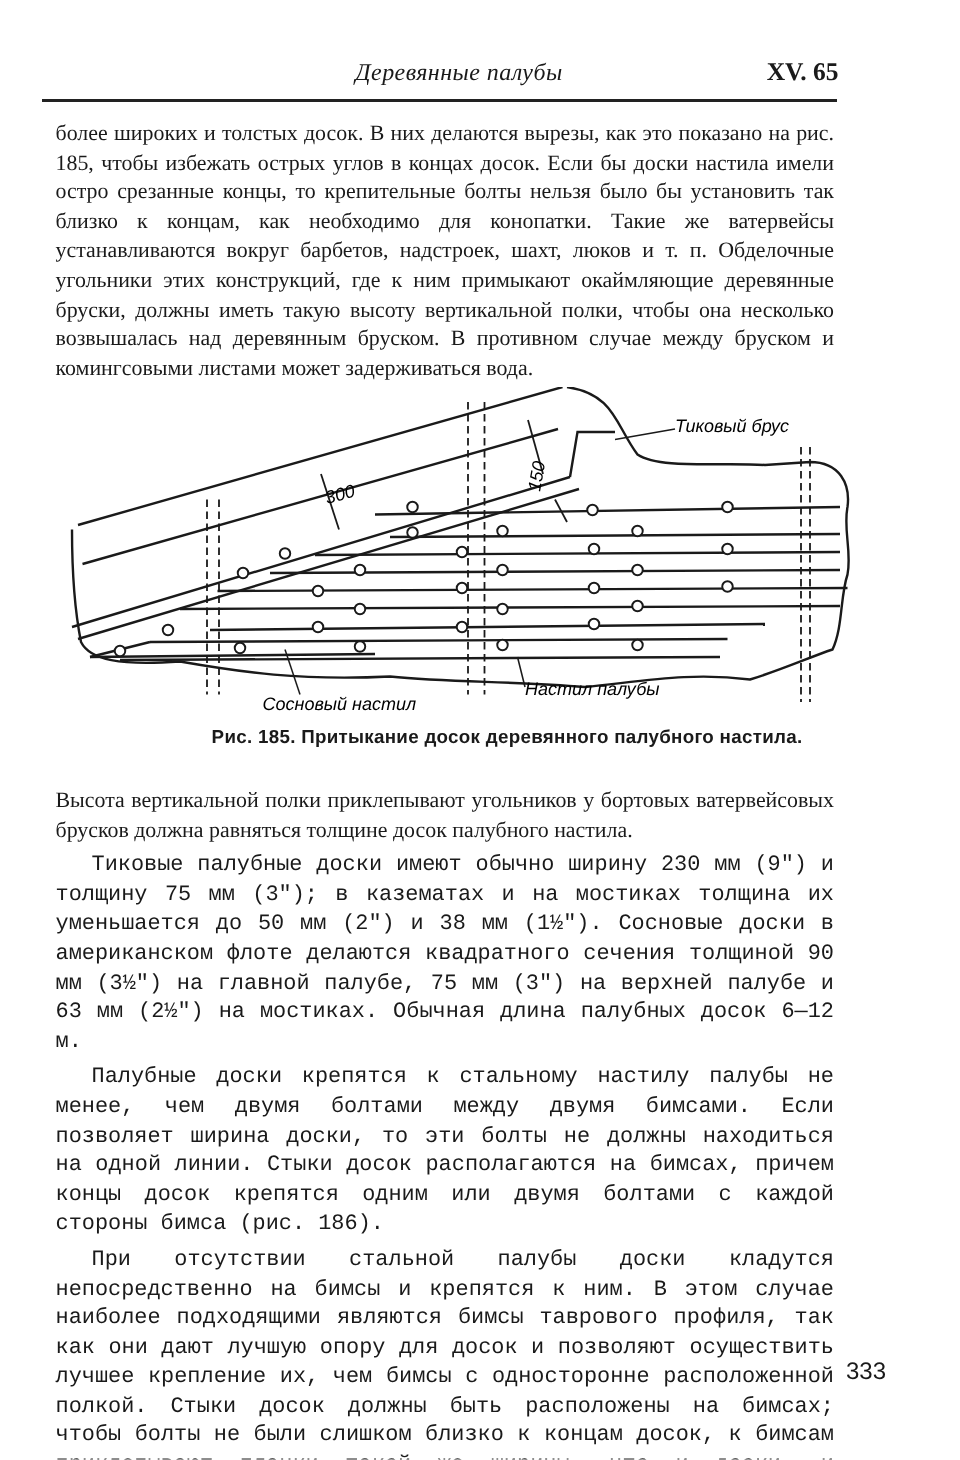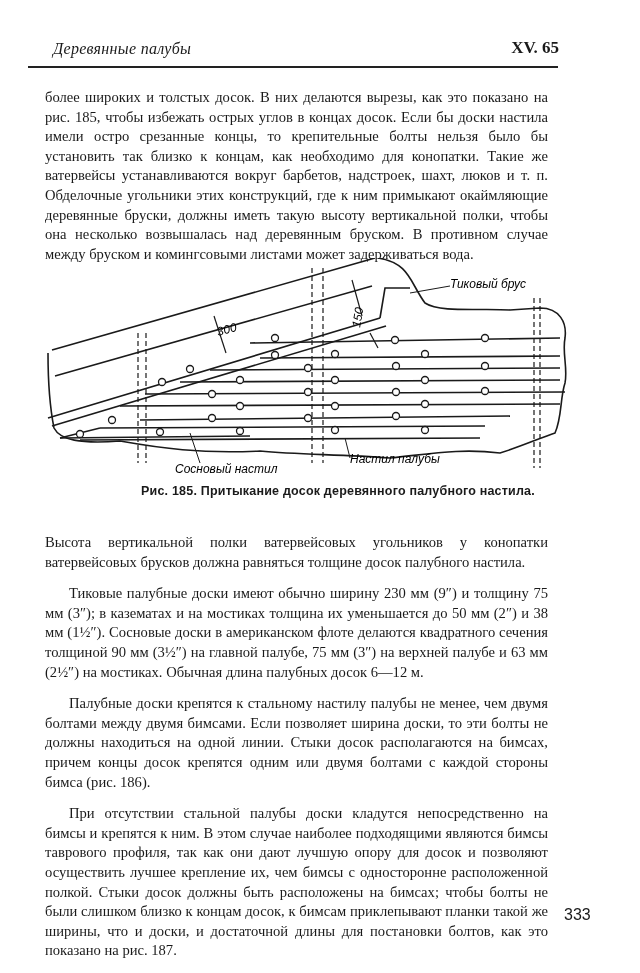--- a/index.html
+++ b/index.html
@@ -1,27 +1,27 @@
 <!DOCTYPE html>
 <html><head>
 <meta charset="utf-8">
 <style>
   html, body { margin:0; padding:0; background:#ffffff; }
   body { width:640px; height:973px; position:relative; overflow:hidden;
          font-family:"Liberation Serif", "DejaVu Serif", serif; color:#1a1a1a; }
   .header { position:absolute; left:33px; top:38px; width:526px; height:24px; }
-  .running-title { position:absolute; left:0; right:0; top:2px; 
+  .running-title { position:absolute; left:0; right:0; top:2px; text-align:center;
          font-style:italic; font-size:16px; letter-spacing:0.3px; padding-left:20px; }
   .section-num { position:absolute; right:0; top:0px; font-weight:bold; font-size:17px;text-align:center; }
   .header-rule { position:absolute; left:28px; top:66px; width:530px; height:0;
          border-top:2px solid #222; }
   .text { position:absolute; left:33px; width:527px; font-size:14.6px; line-height:19.6px;
          text-align:justify; }
-  .text p { margin:12px; }
-  .text p.indent { text-indent:24px; }
+  .text p { margin:4px; }
+  .text p.indent { text-indent:24px;font-family:Liberation Mono, monospace; }
   .block1 { top:76px; }
   .block2 { top:521px; }
   .figure { position:absolute; left:40px; top:258px; width:560px; height:218px; }
   .caption { position:absolute; left:0; width:640px; top:484px; text-align:center;
          font-family:"Liberation Sans", sans-serif; font-size:12.5px; font-weight:bold; letter-spacing:0.2px;padding-left:18px;}
   .page-number { position:absolute; left:564px; top:906px; font-family:"Liberation Sans", sans-serif;
          font-size:16px; }
   .fig-label { font-family:"Liberation Sans", sans-serif; font-style:italic; font-size:12px; }
 </style>
 </head>
@@ -117,19 +117,19 @@
     <text class="fig-label" x="320" y="70" transform="rotate(-80 320 70)">150</text>
     <text class="fig-label" x="410" y="30">Тиковый брус</text>
     <text class="fig-label" x="135" y="215">Сосновый настил</text>
     <text class="fig-label" x="310" y="205">Настил палубы</text>
   </svg>
 </div>
 
 <div class="caption">Рис. 185. Притыкание досок деревянного палубного настила.</div>
 
 <div class="text block2">
-  <p>Высота вертикальной полки ватервейсовых угольников у конопатки ватервейсовых брусков должна равняться толщине досок палубного настила.</p>
+  <p>Высота вертикальной полки приклепывают угольников у бортовых ватервейсовых брусков должна равняться толщине досок палубного настила.</p>
   <p class="indent">Тиковые палубные доски имеют обычно ширину 230 мм (9″) и толщину 75 мм (3″); в казематах и на мостиках толщина их уменьшается до 50 мм (2″) и 38 мм (1½″). Сосновые доски в американском флоте делаются квадратного сечения толщиной 90 мм (3½″) на главной палубе, 75 мм (3″) на верхней палубе и 63 мм (2½″) на мостиках. Обычная длина палубных досок 6—12 м.</p>
   <p class="indent">Палубные доски крепятся к стальному настилу палубы не менее, чем двумя болтами между двумя бимсами. Если позволяет ширина доски, то эти болты не должны находиться на одной линии. Стыки досок располагаются на бимсах, причем концы досок крепятся одним или двумя болтами с каждой стороны бимса (рис. 186).</p>
   <p class="indent">При отсутствии стальной палубы доски кладутся непосредственно на бимсы и крепятся к ним. В этом случае наиболее подходящими являются бимсы таврового профиля, так как они дают лучшую опору для досок и позволяют осуществить лучшее крепление их, чем бимсы с односторонне расположенной полкой. Стыки досок должны быть расположены на бимсах; чтобы болты не были слишком близко к концам досок, к бимсам приклепывают планки такой же ширины, что и доски, и достаточной длины для постановки болтов, как это показано на рис. 187.</p>
 </div>
 
 <div class="page-number">333</div>
 
 </body></html>

